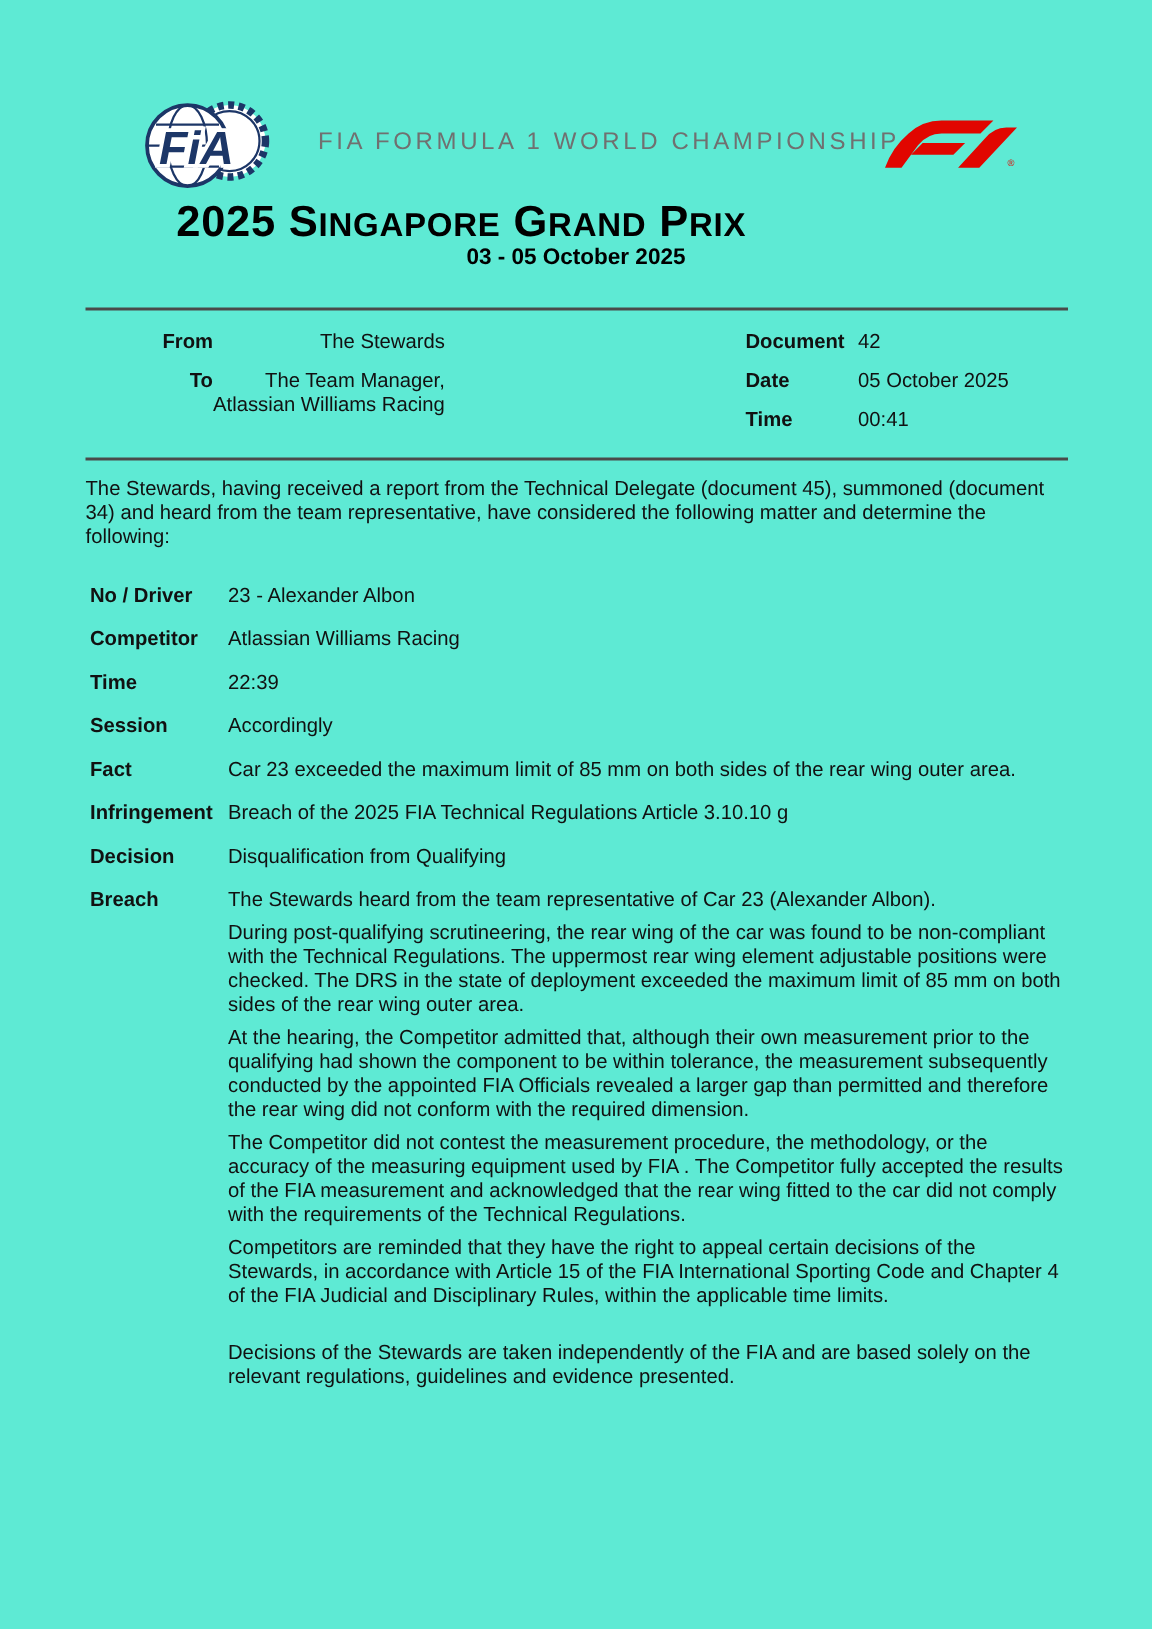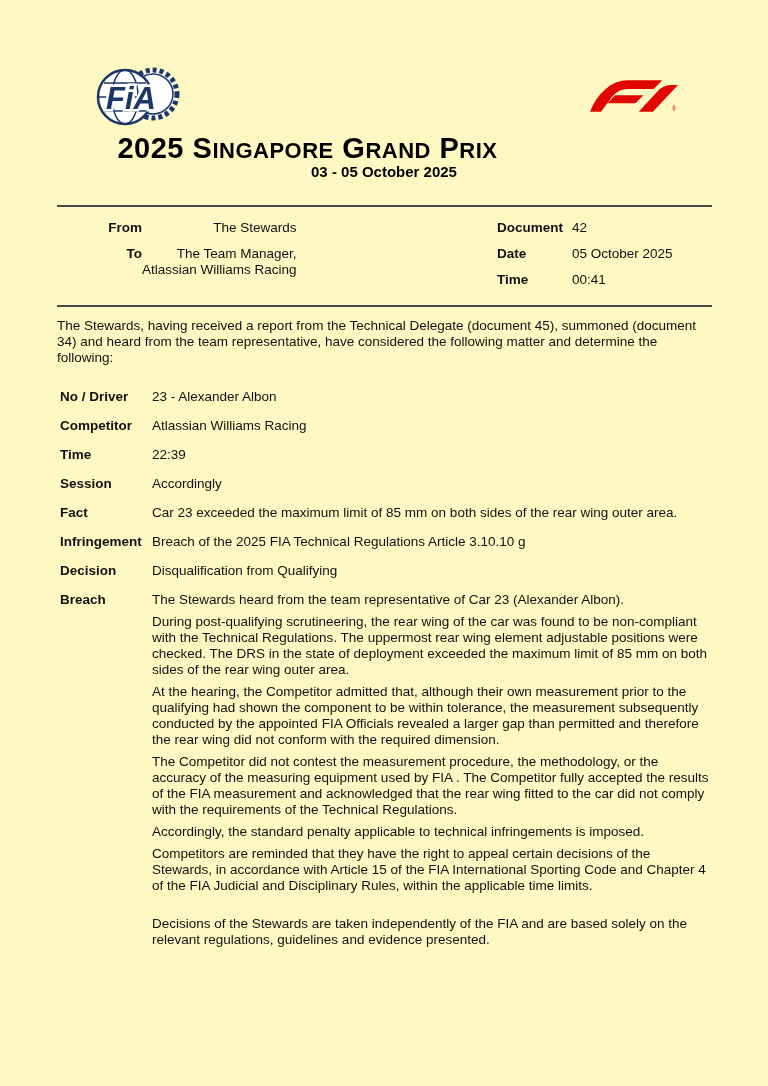--- a/index.html
+++ b/index.html
@@ -1,21 +1,21 @@
 <!DOCTYPE html>
 <html><head>
 <meta charset="utf-8">
 <style>
   * { margin: 0; padding: 0; box-sizing: border-box; }
   html, body { background: #ffffff; }
   .page {
     position: relative;
     width: 768px;
     height: 1086px;
-    background: #fef9c3;
+    background: #5eead4;
     font-family: "Liberation Sans", sans-serif;
     color: #111111;
     overflow: hidden;
   }
 
   
   .fia-logo { position: absolute; left: 95px; top: 63px; }
   .championship-title {
     position: absolute; left: 212px; top: 86px;
     font-size: 16px; letter-spacing: 2.4px; font-weight: 400;
@@ -69,20 +69,21 @@
 
       <circle cx="30" cy="34" r="27" fill="#ffffff" stroke="#1c3667" stroke-width="2.5"></circle>
       <ellipse cx="30" cy="34" rx="13" ry="27" fill="none" stroke="#1c3667" stroke-width="1.5"></ellipse>
       <line x1="9" y1="20" x2="51" y2="20" stroke="#1c3667" stroke-width="1.5"></line>
       <line x1="3" y1="34" x2="57" y2="34" stroke="#1c3667" stroke-width="1.5"></line>
       <line x1="9" y1="48" x2="51" y2="48" stroke="#1c3667" stroke-width="1.5"></line>
       <text x="11" y="46" font-family="Liberation Sans, sans-serif" font-style="italic" font-weight="bold" font-size="31" fill="#1c3667" stroke="#ffffff" stroke-width="5" paint-order="stroke">FiA</text>
     </svg>
   </div>
 
+  <div class="championship-title">FIA FORMULA 1 WORLD CHAMPIONSHIP</div>
 
   <div class="f1-logo">
     <svg width="88" height="35" viewBox="0 0 112 44">
       <path fill="#e10600" d="M0 44 Q6 27 20 15 Q32 4 48 4 L92 4 L81 15 L48 15 Q36 15 28 25 L14 44 Z"></path>
       <path fill="#e10600" d="M32 23 L68 23 L58 33 L22 33 Z"></path>
       <path fill="#e10600" d="M62 44 L84 20 Q92 10 103 10 L112 10 L80 44 Z"></path>
       <text x="104" y="43" font-size="8" fill="#e10600">®</text>
     </svg>
   </div>
 
@@ -155,20 +156,19 @@
       <span class="field-value">Disqualification from Qualifying</span>
     </div>
 
     <div class="field-row">
       <span class="field-label">Breach</span>
       <span class="reason-paragraphs">
         <p>The Stewards heard from the team representative of Car 23 (Alexander Albon).</p>
         <p>During post-qualifying scrutineering, the rear wing of the car was found to be non-compliant with the Technical Regulations. The uppermost rear wing element adjustable positions were checked. The DRS in the state of deployment exceeded the maximum limit of 85 mm on both sides of the rear wing outer area.</p>
         <p>At the hearing, the Competitor admitted that, although their own measurement prior to the qualifying had shown the component to be within tolerance, the measurement subsequently conducted by the appointed FIA Officials revealed a larger gap than permitted and therefore the rear wing did not conform with the required dimension.</p>
         <p>The Competitor did not contest the measurement procedure, the methodology, or the accuracy of the measuring equipment used by FIA . The Competitor fully accepted the results of the FIA measurement and acknowledged that the rear wing fitted to the car did not comply with the requirements of the Technical Regulations.</p>
-        <p>Accordingly, the standard penalty applicable to technical infringements is imposed.</p>
         <p>Competitors are reminded that they have the right to appeal certain decisions of the Stewards, in accordance with Article 15 of the FIA International Sporting Code and Chapter 4 of the FIA Judicial and Disciplinary Rules, within the applicable time limits.</p>
         <p class="spaced">Decisions of the Stewards are taken independently of the FIA and are based solely on the relevant regulations, guidelines and evidence presented.</p>
       </span>
     </div>
   </div>
 
 </div>
 
 </body></html>

